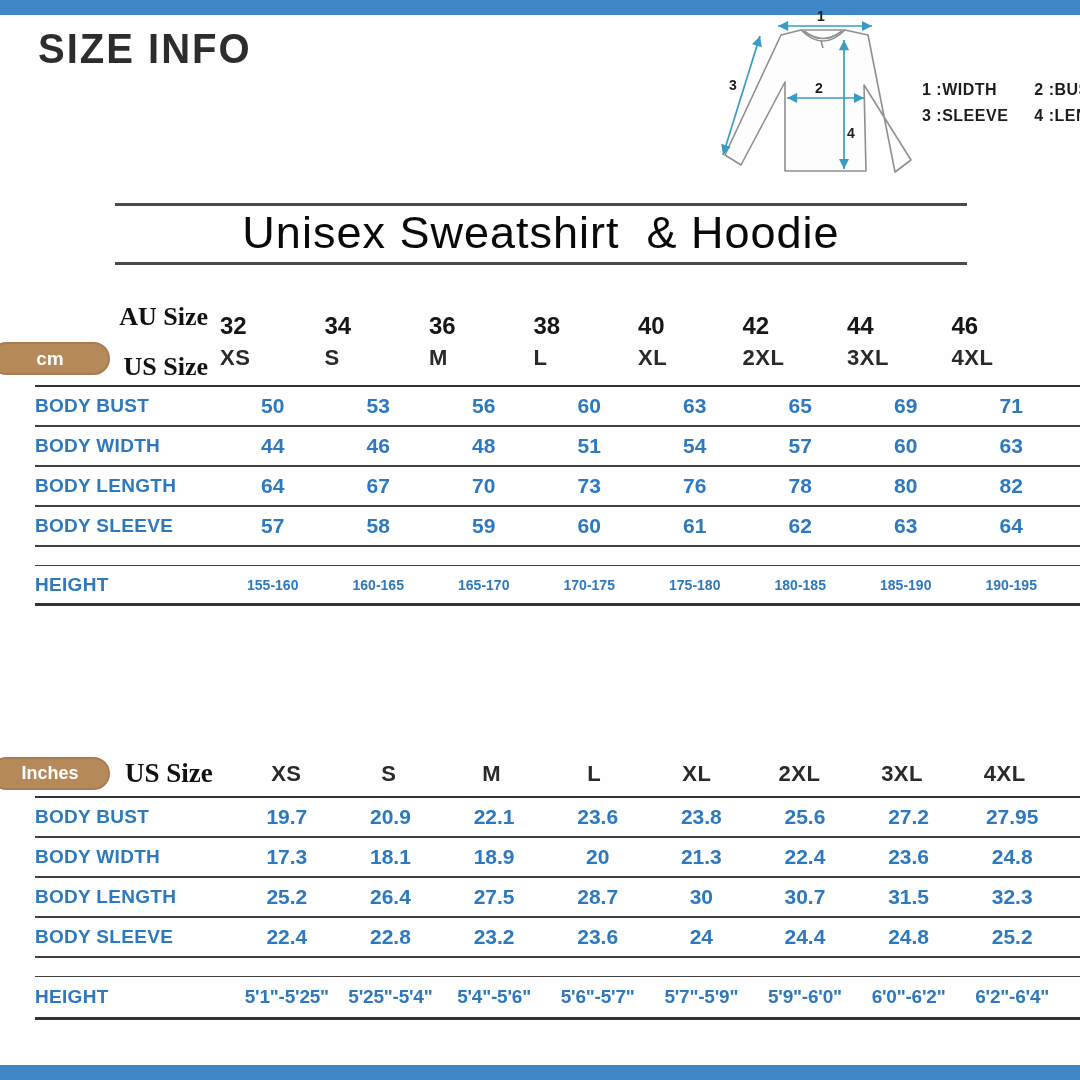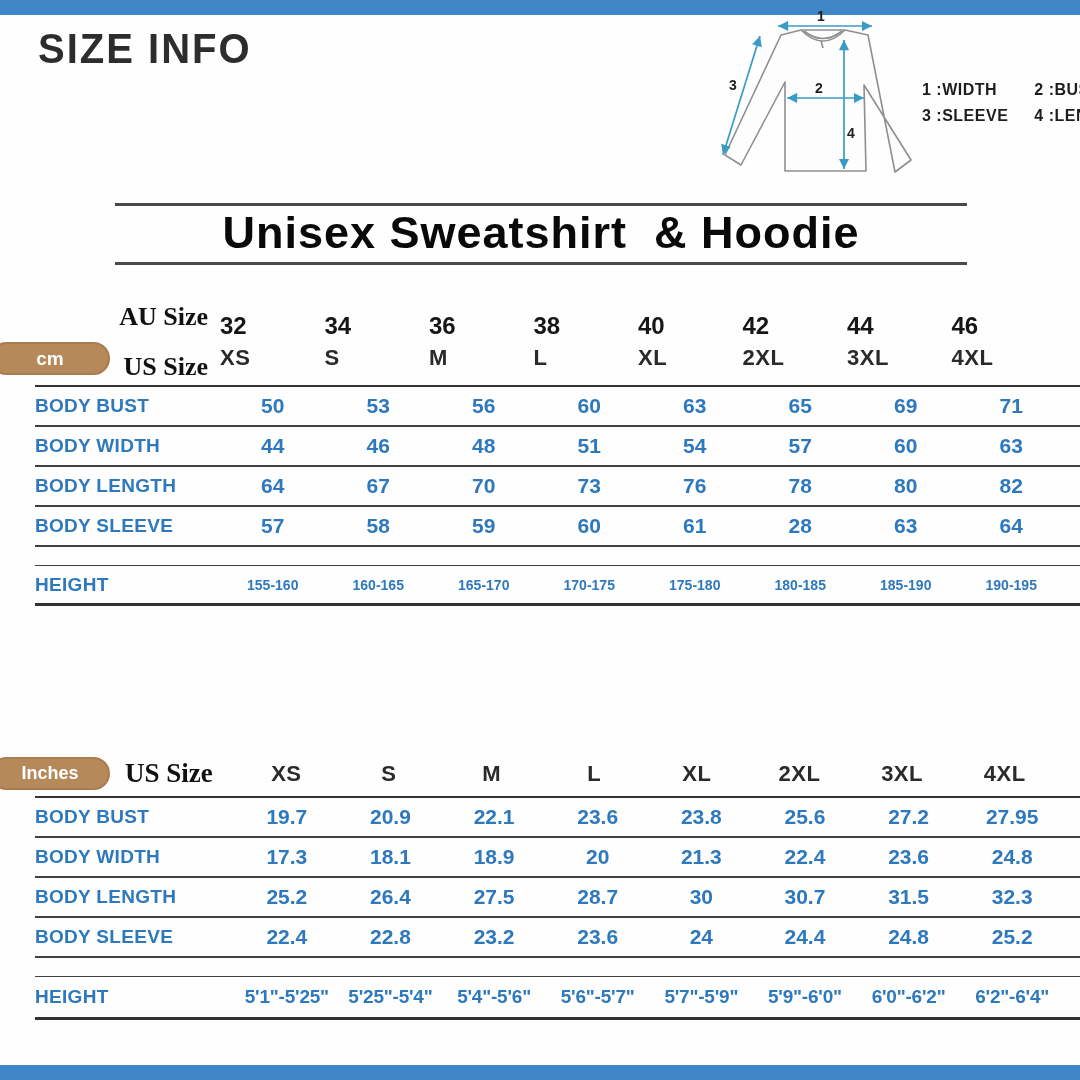--- a/index.html
+++ b/index.html
@@ -27,21 +27,21 @@
     font-size:16px; font-weight:700; color:#1d1d1d; padding-left:2px;
   }
   .legend-item { white-space:nowrap; letter-spacing:0.5px; }
 
   
   .banner {
     position:absolute; left:115px; top:203px; width:852px;
     border-top:3px solid #4a4a4a; border-bottom:3px solid #4a4a4a;
     text-align:center; padding:1px 0 3px 0;
   }
-  .banner-title { font-size:45px; font-weight:700; color:#090909; letter-spacing:1px; white-space:pre; }
+  .banner-title { font-size:45px; font-weight:400; color:#090909; letter-spacing:1px; white-space:pre; }
 
   
   .size-table { position:absolute; left:0; width:1080px; }
   .unit-badge {
     position:absolute; left:-10px; width:120px; height:33px;
     background:#b6895a; border:2px solid #a97c4d; border-radius:17px;
     color:#fff; font-weight:700; text-align:center; line-height:29px; font-size:19px;
   }
   .hdr-label { font-family:"Liberation Serif", serif; font-weight:700; color:#111; }
   .rows-block { margin-left:35px; border-top:2px solid #333; }
@@ -203,21 +203,21 @@
         <span class="val ">80</span>
         <span class="val ">82</span>
       </div>
       <div class="trow">
         <span class="rlabel">BODY SLEEVE</span>
         <span class="val ">57</span>
         <span class="val ">58</span>
         <span class="val ">59</span>
         <span class="val ">60</span>
         <span class="val ">61</span>
-        <span class="val ">28</span>
+        <span class="val ">62</span>
         <span class="val ">63</span>
         <span class="val ">64</span>
       </div>
     </div>
   <div class="stats-block">
       <div class="trow">
         <span class="rlabel">HEIGHT</span>
         <span class="val range">155-160</span>
         <span class="val range">160-165</span>
         <span class="val range">165-170</span>

